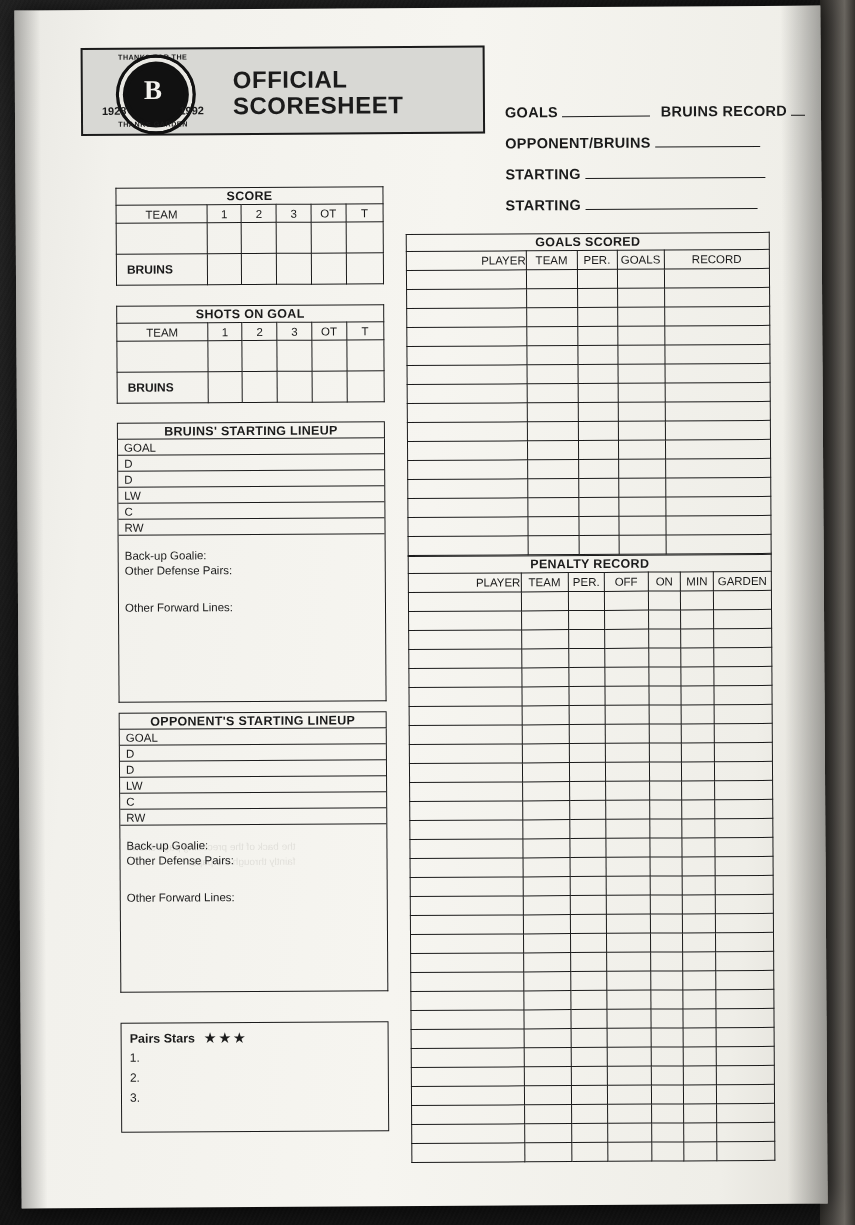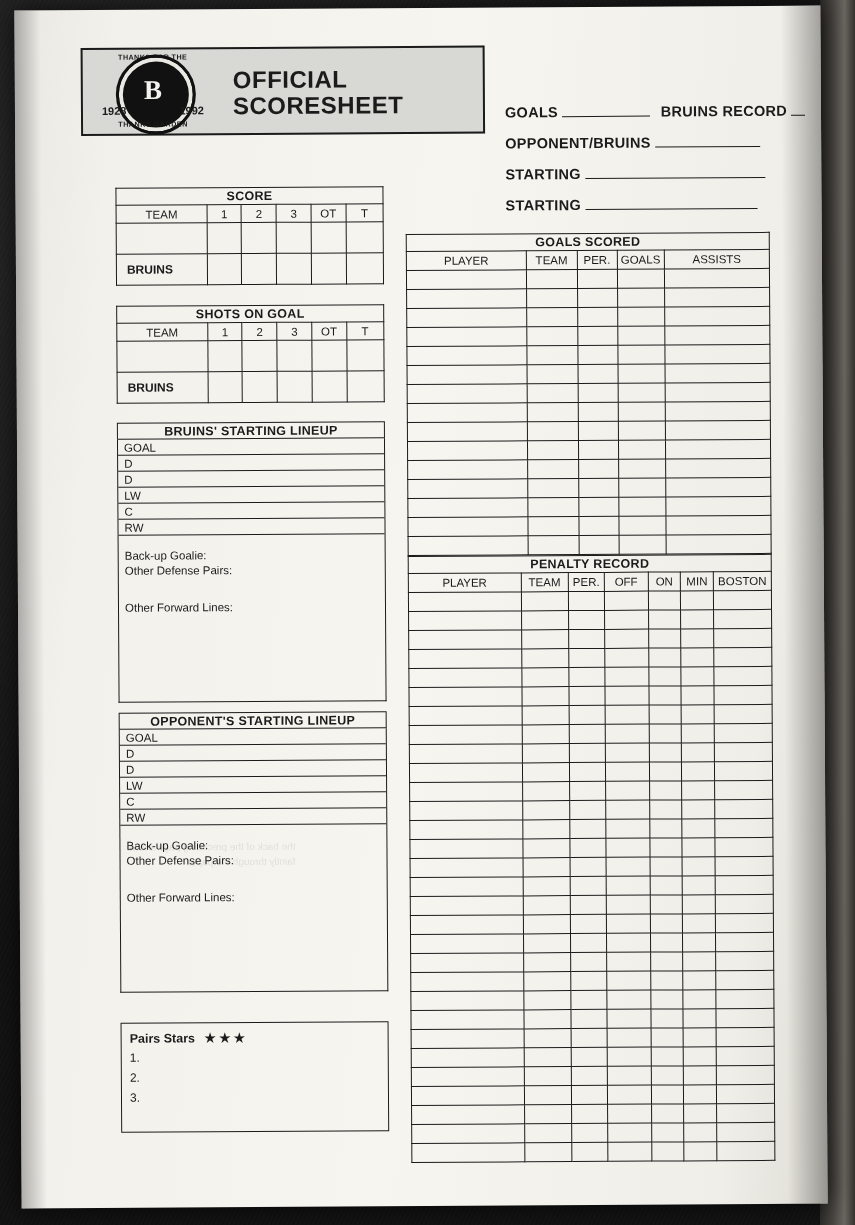--- a/index.html
+++ b/index.html
@@ -239,21 +239,21 @@
     padding: 7px 0 2px 8px;
   }
   .stars-list { font-size: 12px; padding-left: 8px; line-height: 20px; }
 
   
   .bigtable { position: absolute; }
   .bigtable table.grid { font-size: 11.5px; }
   .bigtable table.grid th { height: 18px; }
   .bigtable table.grid td { height: 18px; }
   .bigtable th.hdr { font-weight: normal; font-size: 11.5px; }
-  .bigtable th.hdr.left { text-align: center; padding-left: 0; }
+  .bigtable th.hdr.left { text-align: right; padding-left: 0; }
 </style>
 </head>
 <body>
 
 <div class="photo-bg"></div>
 <div class="book-gutter"></div>
 
 <div class="page">
 
   <div class="showthrough">the back of the preceding page shows faintly through the paper</div>
@@ -404,21 +404,21 @@
 
     <div class="bigtable" style="left:330px; top:188px; width:364px;">
       <div class="caption">GOALS SCORED</div>
       <table class="grid">
         <tbody>
             <tr>
           <th class="hdr left" style="width:33%">PLAYER</th>
           <th class="hdr" style="width:14%">TEAM</th>
           <th class="hdr" style="width:11%">PER.</th>
           <th class="hdr" style="width:13%">GOALS</th>
-          <th class="hdr" style="width:29%">ASSISTS</th>
+          <th class="hdr" style="width:29%">RECORD</th>
         </tr>
         </tbody>
           <tbody id="goals-rows">
             <tr>
               <td></td>
               <td></td>
               <td></td>
               <td></td>
               <td></td>
             </tr>
@@ -528,21 +528,21 @@
       <div class="caption">PENALTY RECORD</div>
       <table class="grid">
         <tbody>
             <tr>
           <th class="hdr left" style="width:31%">PLAYER</th>
           <th class="hdr" style="width:13%">TEAM</th>
           <th class="hdr" style="width:10%">PER.</th>
           <th class="hdr" style="width:12%">OFF</th>
           <th class="hdr" style="width:9%">ON</th>
           <th class="hdr" style="width:9%">MIN</th>
-          <th class="hdr" style="width:16%">BOSTON</th>
+          <th class="hdr" style="width:16%">GARDEN</th>
         </tr>
         </tbody>
           <tbody id="penalty-rows">
             <tr>
               <td></td>
               <td></td>
               <td></td>
               <td></td>
               <td></td>
               <td></td>

